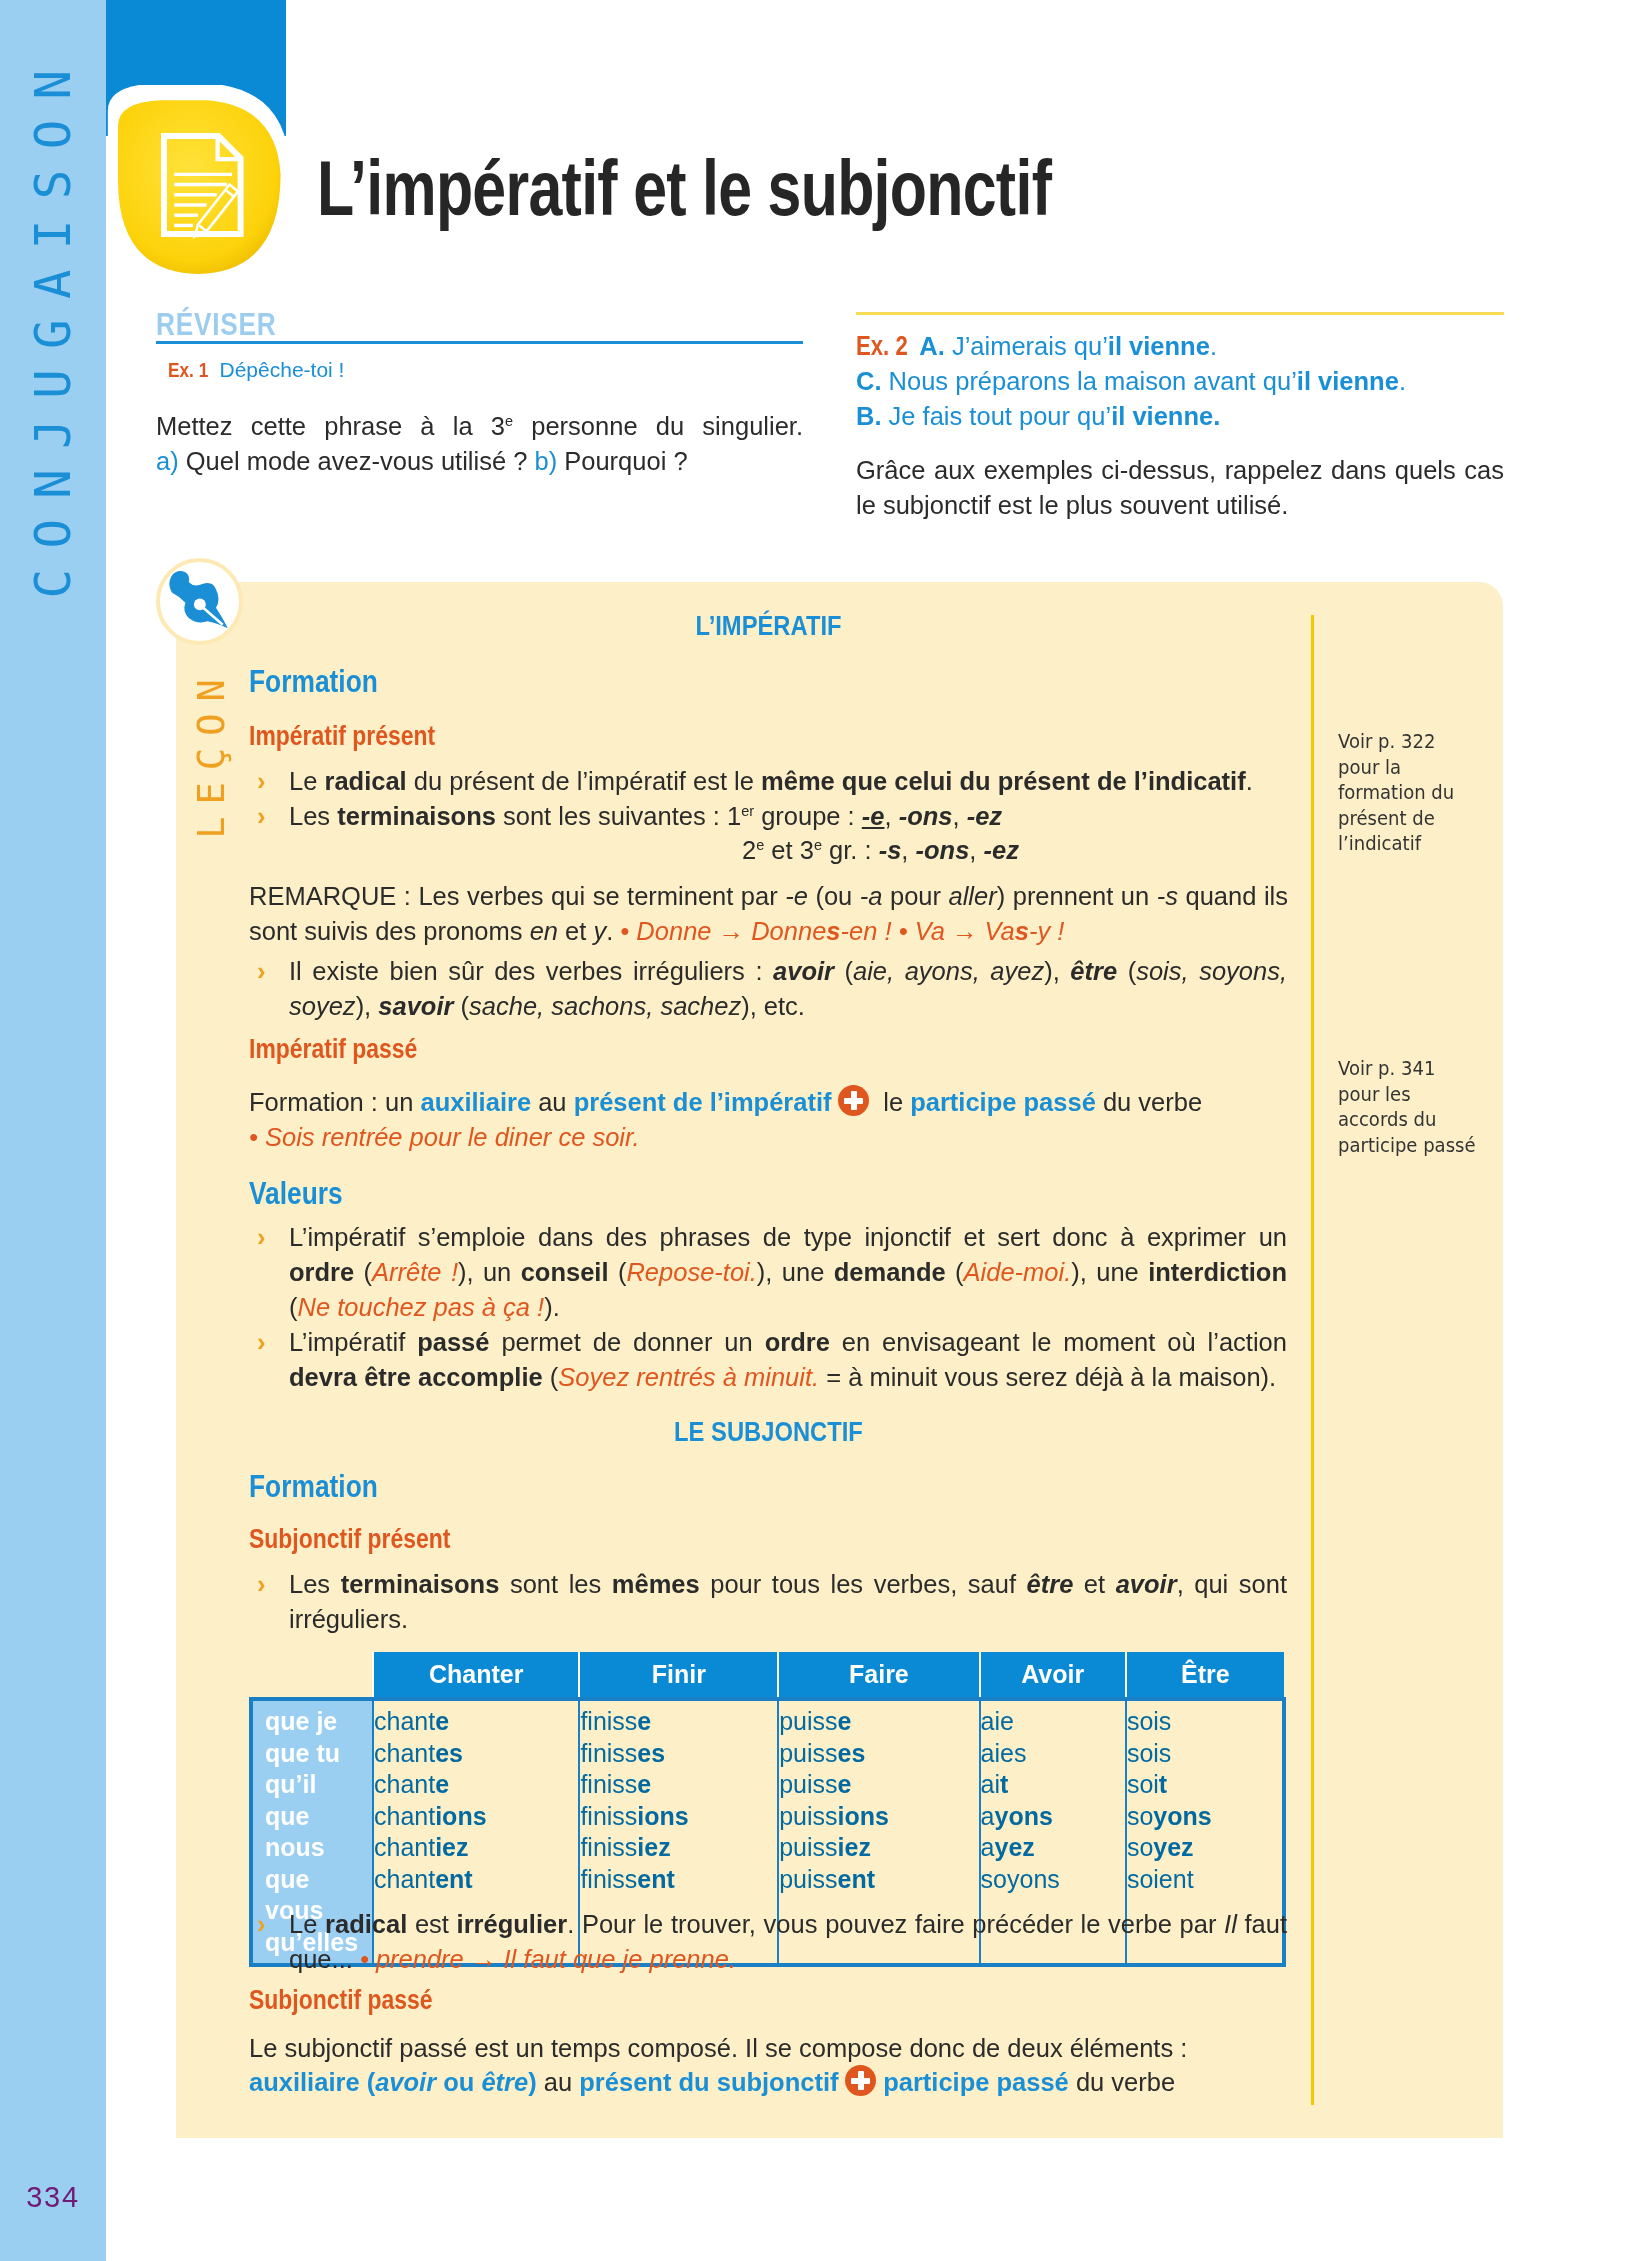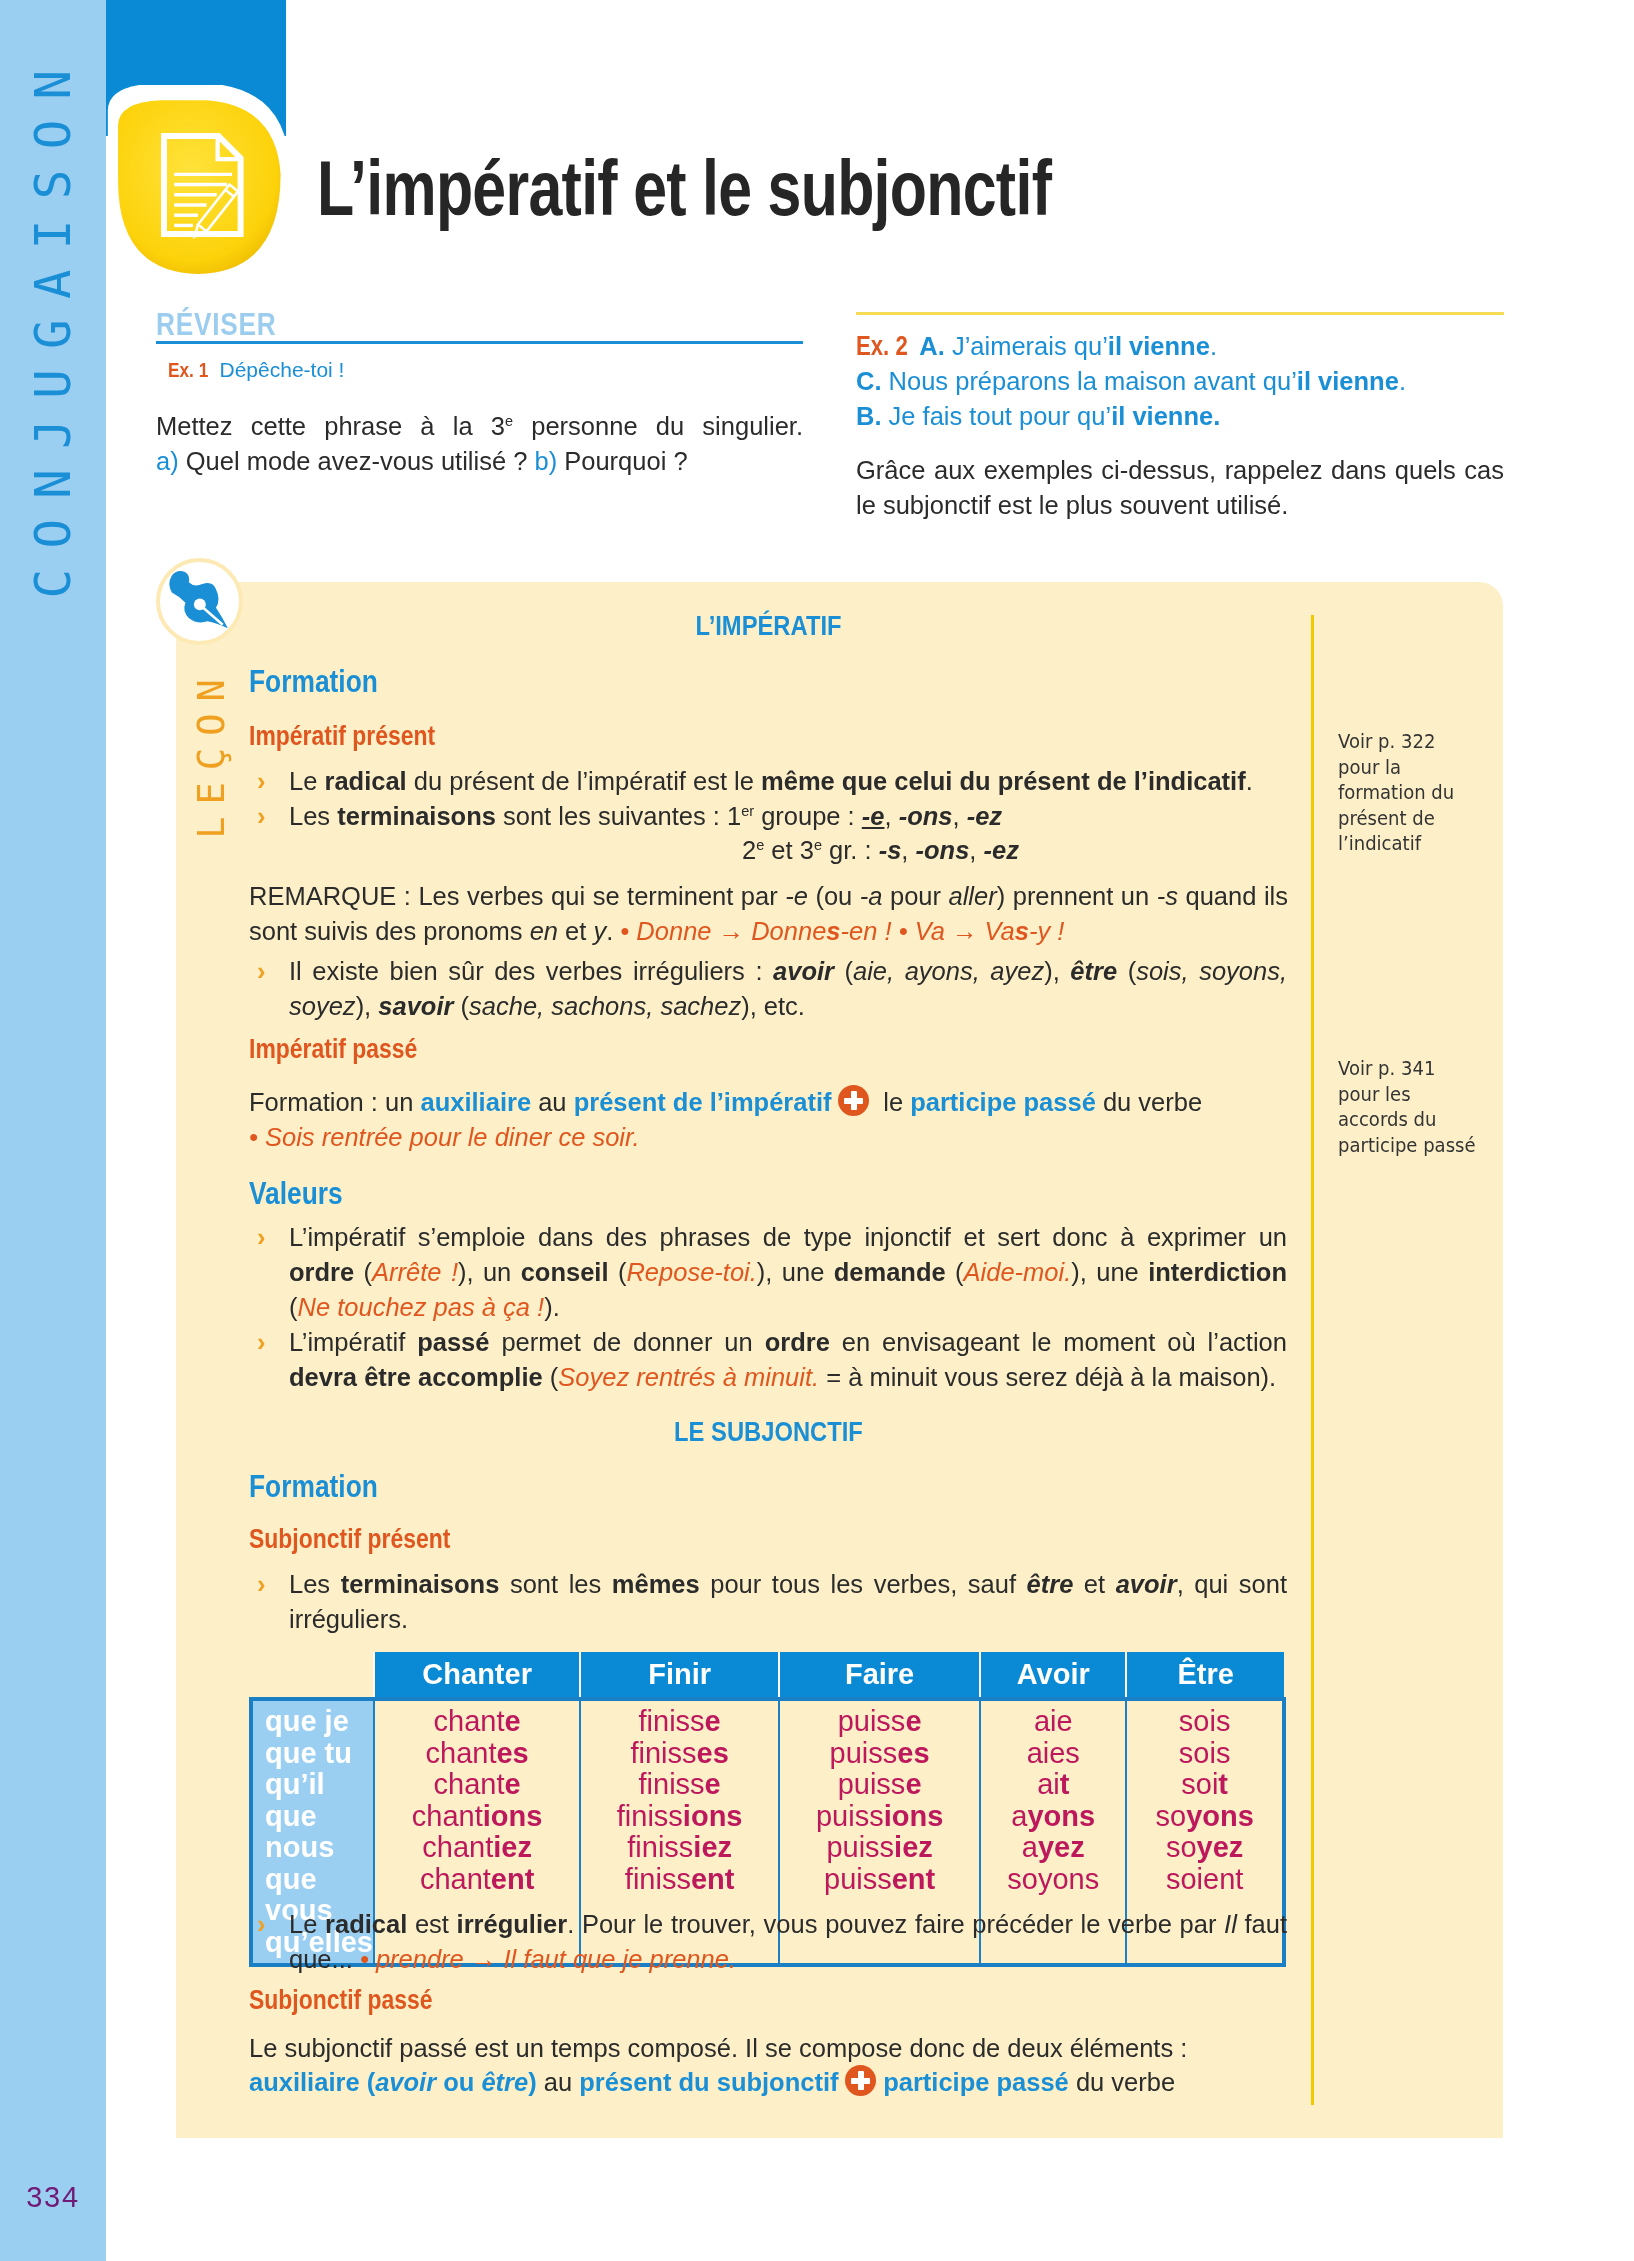--- a/index.html
+++ b/index.html
@@ -45,24 +45,24 @@
   .s-blue { color:#1a8fd6; }
   .s-blueb { color:#1a8fd6; font-weight:700; }
   .s-bluebi { color:#1a8fd6; font-weight:700; font-style:italic; }
   .s-sup { font-size:14.5px; vertical-align:super; line-height:0; }
   .plus-icon { display:inline-block; width:31px; height:31px; border-radius:50%; background:#e0561f; position:relative; vertical-align:-5.1px; margin:0 6.8px; }
   .plus-icon::before { content:""; position:absolute; left:12.8px; top:6px; width:6px; height:19px; background:#fff; border-radius:0.9px; }
   .plus-icon::after { content:""; position:absolute; left:6px; top:12.8px; width:19px; height:6px; background:#fff; border-radius:0.9px; }
   .note { position:absolute; left:1338px; width:153px; font-size:19.6px; line-height:25.5px; color:#333; font-family:"DejaVu Sans", sans-serif; transform:scaleX(0.92); transform-origin:left top; }
   
   #conj-table { position:absolute; left:249px; top:1652px; width:1037px; }
-  #conj-table table { border-collapse:collapse; width:100%; font-size:29px; }
+  #conj-table table { border-collapse:collapse; width:100%; font-size:25px; }
   #conj-table th { background:#0a8ad4; color:#fff; font-weight:700; height:43px; border-left:2.6px solid #fff; }
   #conj-table th.empty { background:transparent; border-left:none; }
-  #conj-table td { text-align:center; line-height:31.5px; padding:0; border-left:2.6px solid #1a7fc4; vertical-align:top; color:#be185d; }
+  #conj-table td { text-align:left; line-height:31.5px; padding:0; border-left:2.6px solid #1a7fc4; vertical-align:top; color:#0369a1; }
   #conj-table td.pron { background:#9bcff2; color:#ffffff; font-weight:700; text-align:left; padding-left:12px; border-left:none; }
   #conj-table tbody { border:4.3px solid #1a7fc4; }
   #conj-table tbody td { padding-top:5.1px; padding-bottom:5.1px; }
 </style>
 </head>
 <body>
 
 <div id="strip" class="abs">
   <div id="strip-label">CONJUGAISON</div>
   <div id="page-num">334</div>

